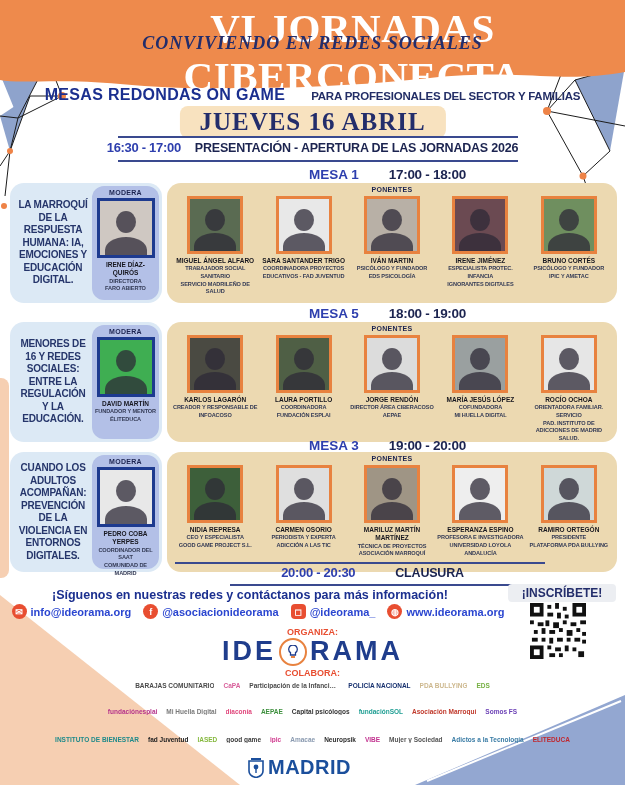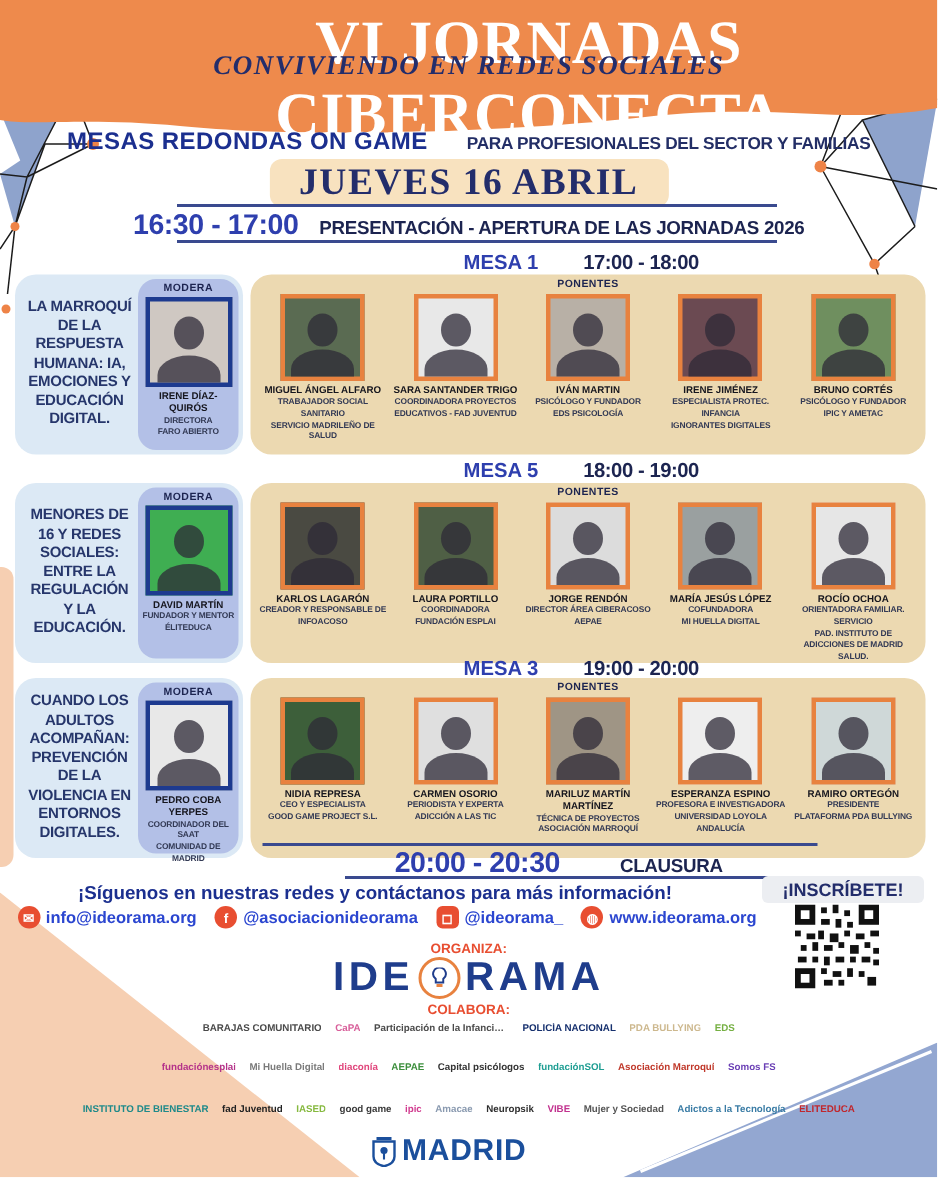--- a/index.html
+++ b/index.html
@@ -23,21 +23,21 @@
   .subhdr .small{font-size:11.5px;font-weight:bold;color:#232e66;letter-spacing:-.2px;}
 
   .datepill{position:absolute;top:106px;left:50%;transform:translateX(-50%);
     background:#f8e2bf;border-radius:8px;padding:2px 20px;z-index:5;
     font-family:"Liberation Serif",serif;font-weight:bold;font-size:25px;color:#232d6b;letter-spacing:1px;}
 
   .rule{position:absolute;height:2px;background:#3a4a8f;z-index:5;}
 
   .sched-row{position:absolute;width:100%;display:flex;justify-content:center;gap:14px;
     align-items:baseline;z-index:5;}
-  .sched-time{font-size:19px;font-weight:bold;color:#2e3fae;letter-spacing:-.3px;}
+  .sched-time{font-size:13px;font-weight:bold;color:#2e3fae;letter-spacing:-.3px;}
   .sched-label{font-size:12.5px;font-weight:bold;color:#1c2450;letter-spacing:-.2px;}
 
   
   .mesa-head{position:absolute;width:100%;padding-left:150px;box-sizing:border-box;
     display:flex;justify-content:center;gap:30px;align-items:baseline;z-index:5;}
   .mesa-name{font-size:13.5px;font-weight:bold;color:#2e3fae;}
   .mesa-time{font-size:13.5px;font-weight:bold;color:#1c2450;letter-spacing:-.3px;}
 
   .mesa-body{position:absolute;left:10px;width:607px;height:120px;display:flex;gap:5px;z-index:5;}
   .topic-panel{width:152px;background:#dce9f5;border-radius:14px;display:flex;flex-shrink:0;}

